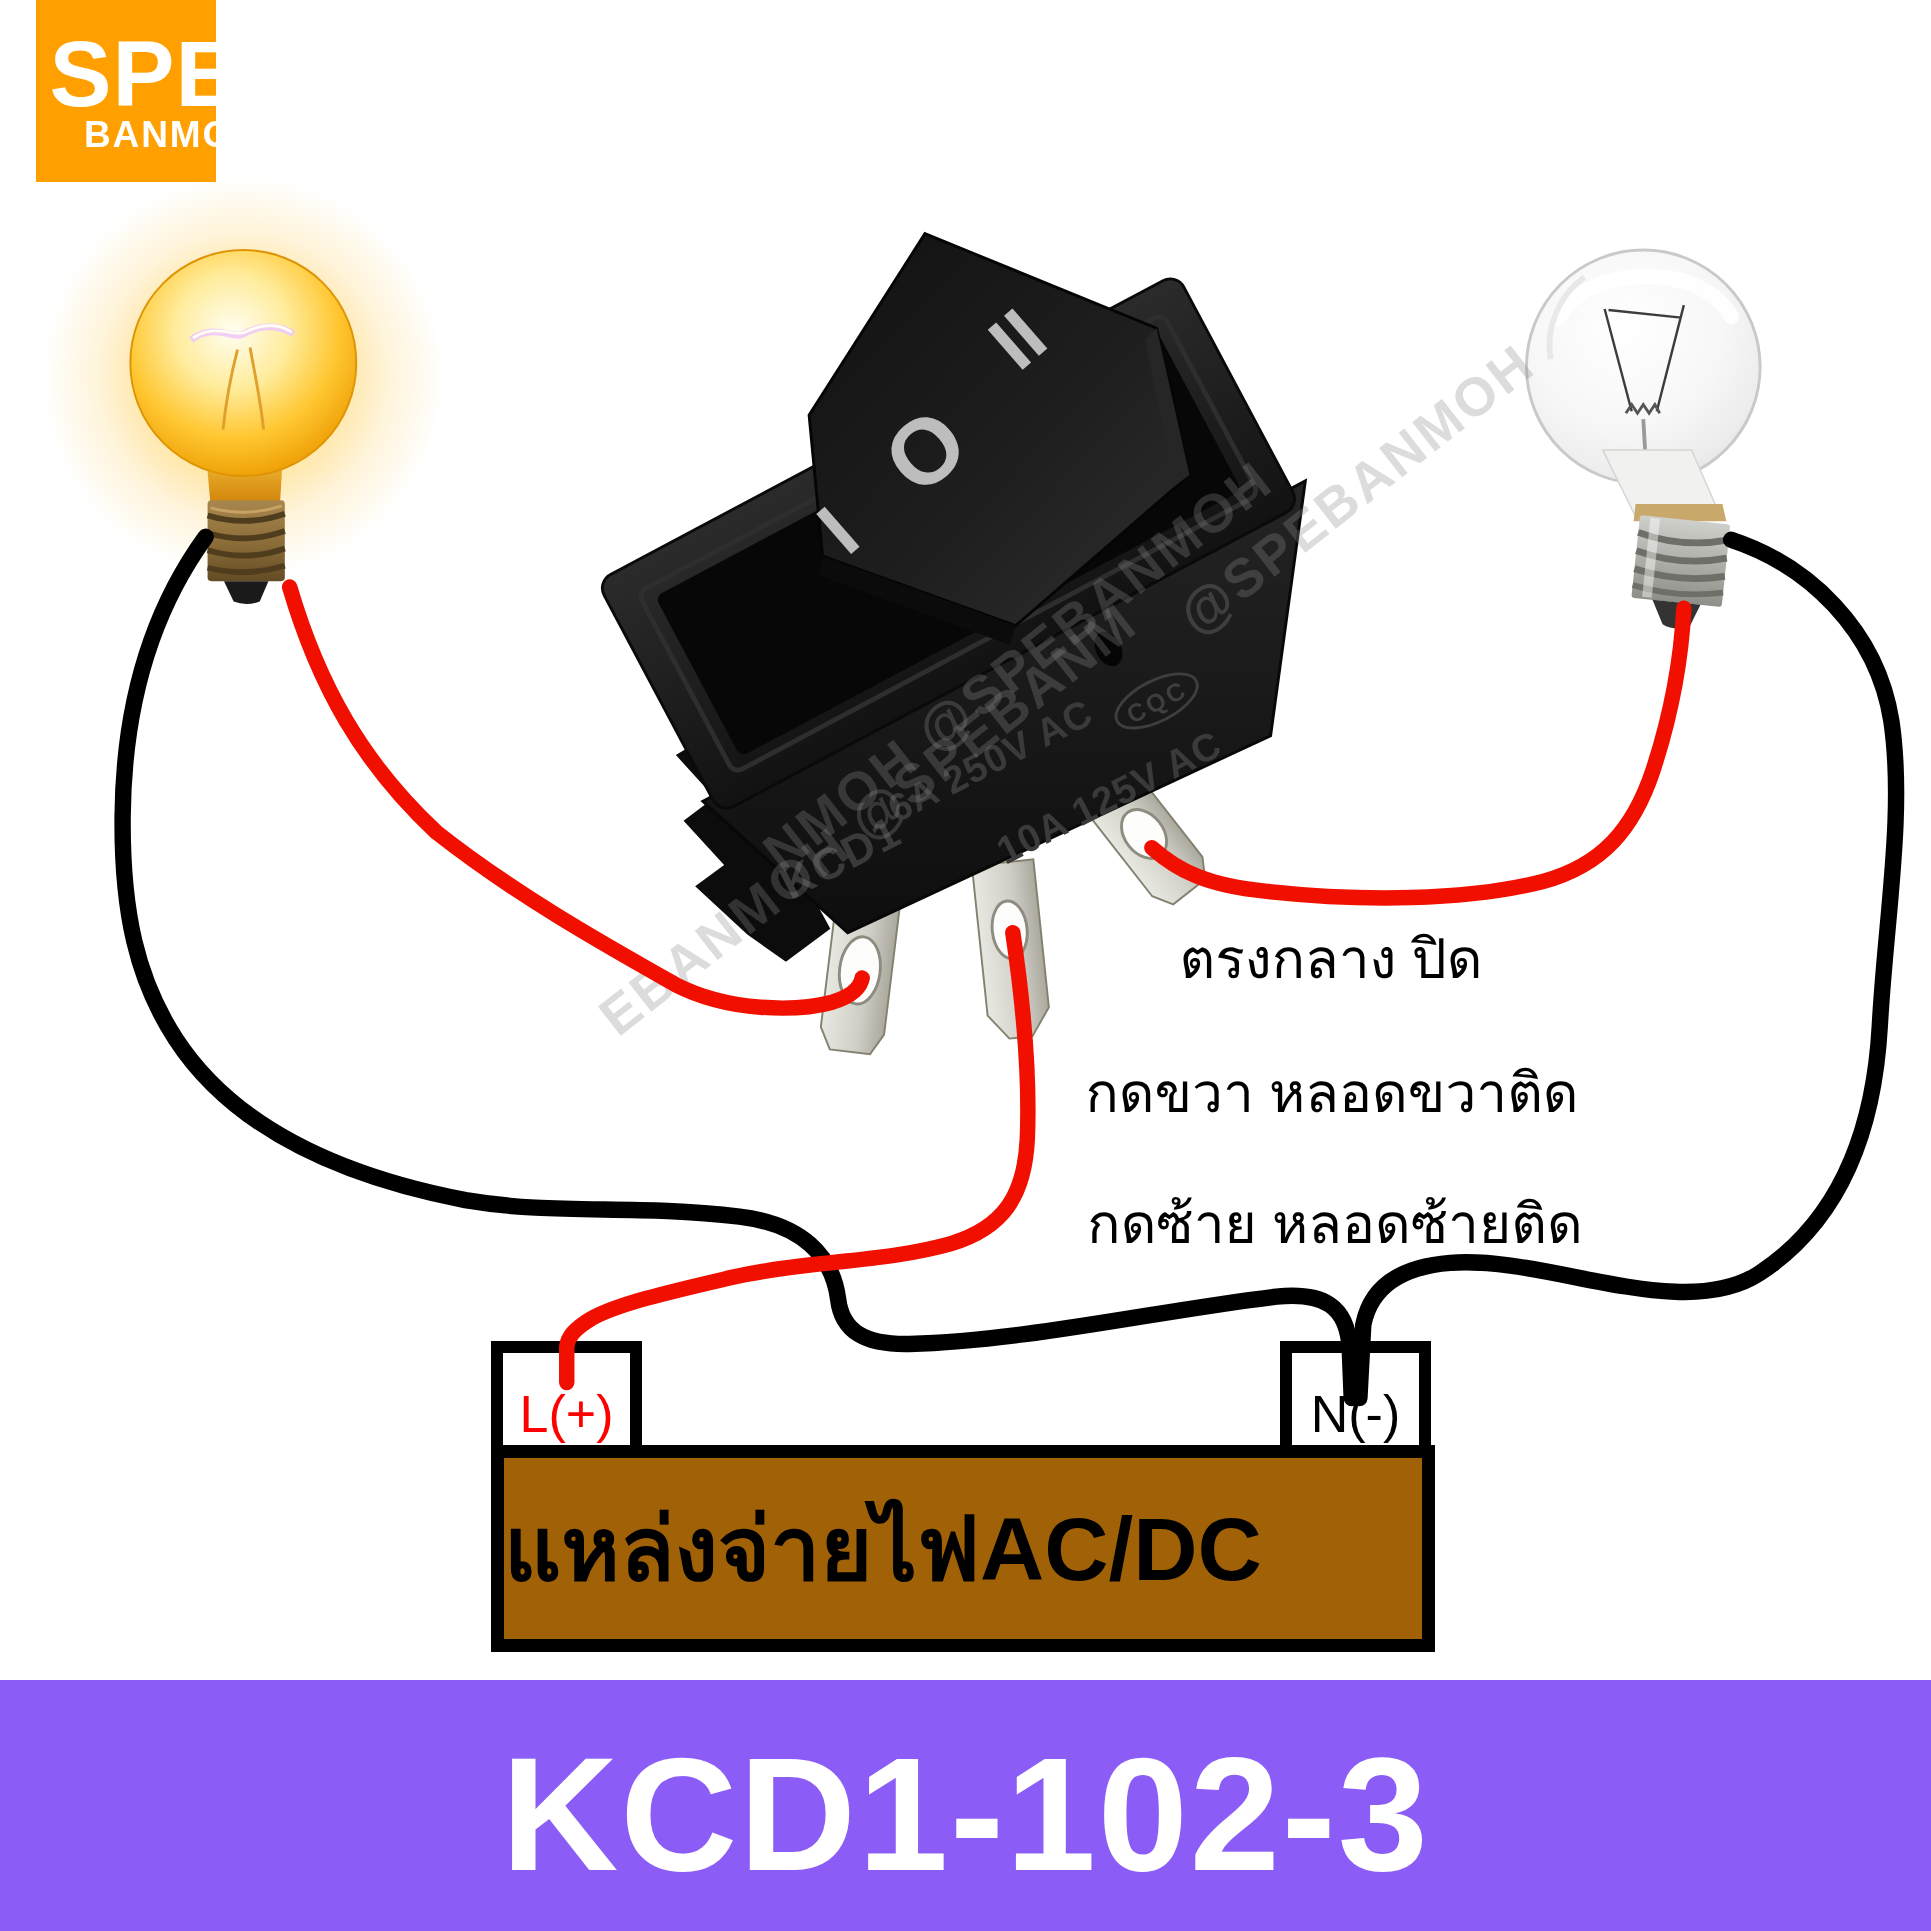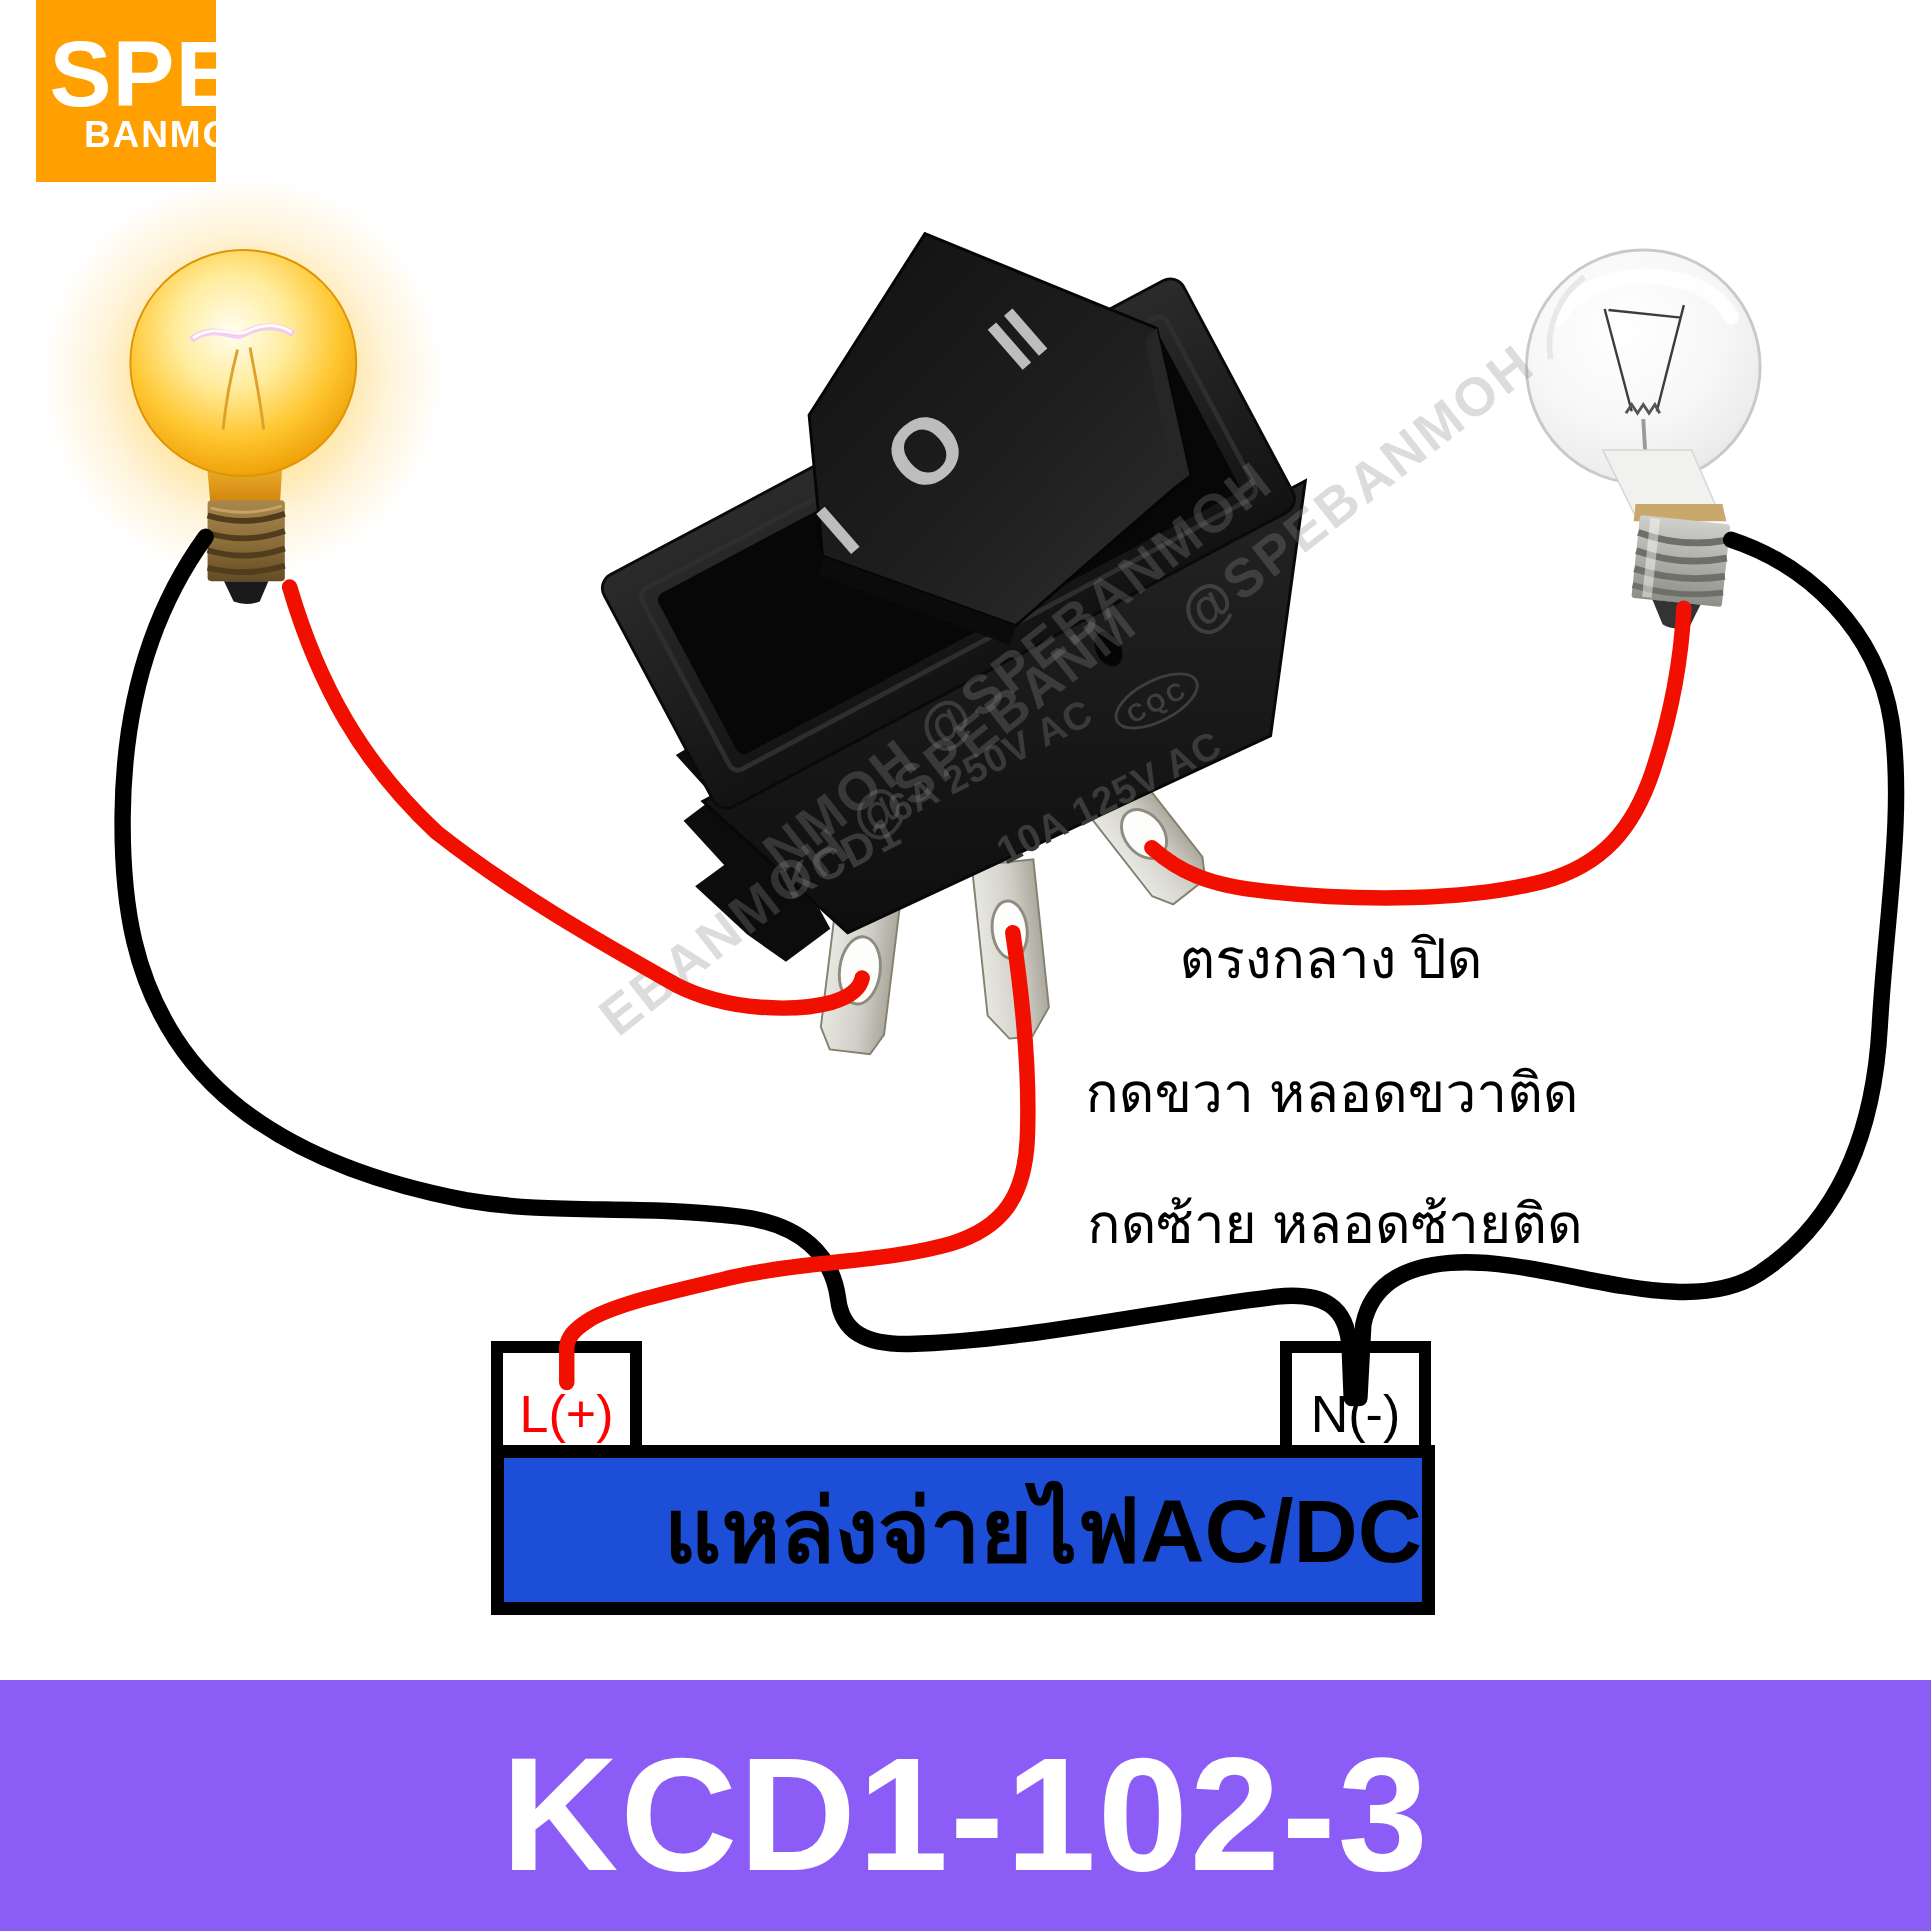--- a/index.html
+++ b/index.html
@@ -18,22 +18,22 @@
   .note2{left:994px;top:1049px;}
   .note3{left:997px;top:1180px;}
   
   .terminal{position:absolute;width:151px;height:118px;border:12.6px solid #000;background:#fff;
       box-sizing:border-box;display:flex;align-items:flex-end;justify-content:center;}
   .terminal-live{left:491px;top:1341px;}
   .terminal-neutral{left:1280px;top:1341px;}
   .terminal-label{font-size:52px;line-height:58px;padding-bottom:3.9px;}
   .terminal-live .terminal-label{color:#FF0000;}
   .terminal-neutral .terminal-label{color:#000;}
-  .power-box{position:absolute;left:491px;top:1445px;width:944px;height:170px;border:13.5px solid #000;
-      background:#1d4ed8;box-sizing:border-box;display:flex;align-items:center;justify-content:flex-end;}
+  .power-box{position:absolute;left:491px;top:1445px;width:944px;height:207px;border:13.5px solid #000;
+      background:#a16207;box-sizing:border-box;display:flex;align-items:center;justify-content:flex-start;}
   .power-label{font-size:89px;font-weight:bold;color:#000;white-space:nowrap;}
   
   .footer-bar{position:absolute;left:0;top:1680px;width:1931px;height:267px;background:#8b5cf6;
       display:flex;align-items:center;justify-content:center;}
   .footer-model{font-size:162px;font-weight:bold;color:#ffffff;letter-spacing:1.9px;}
   
   .art{position:absolute;left:0;top:0;width:1931px;height:1931px;pointer-events:none;}
 </style>
 </head>
 <body>

